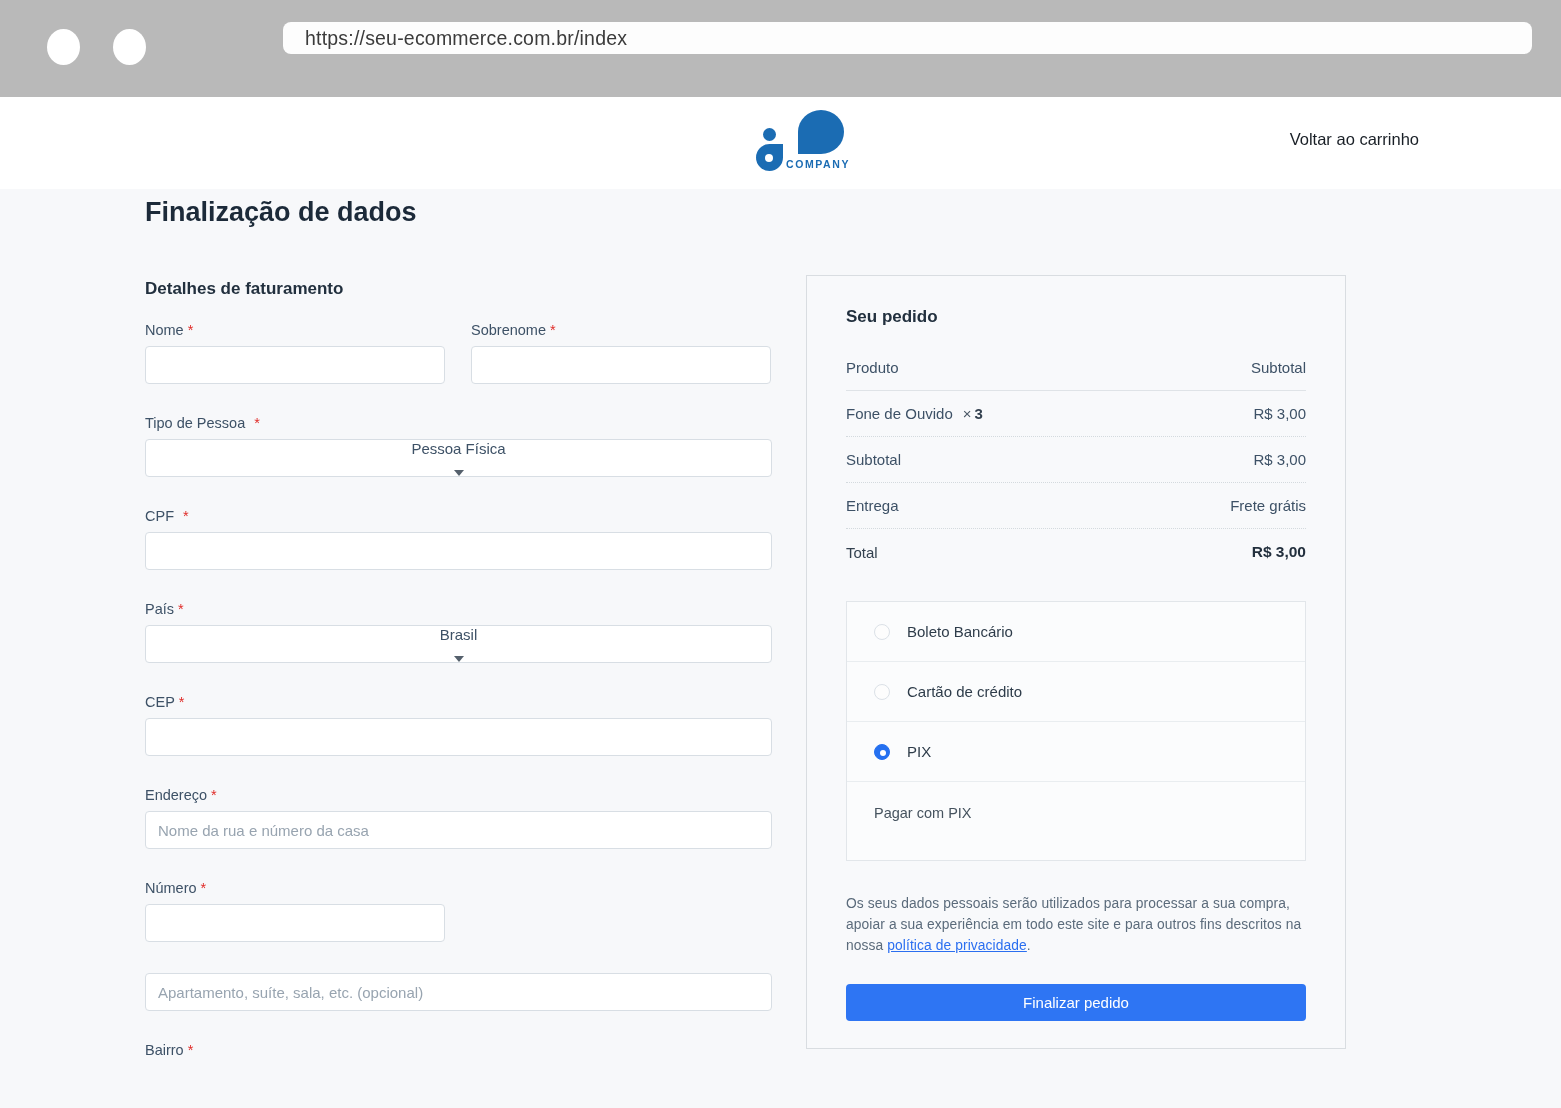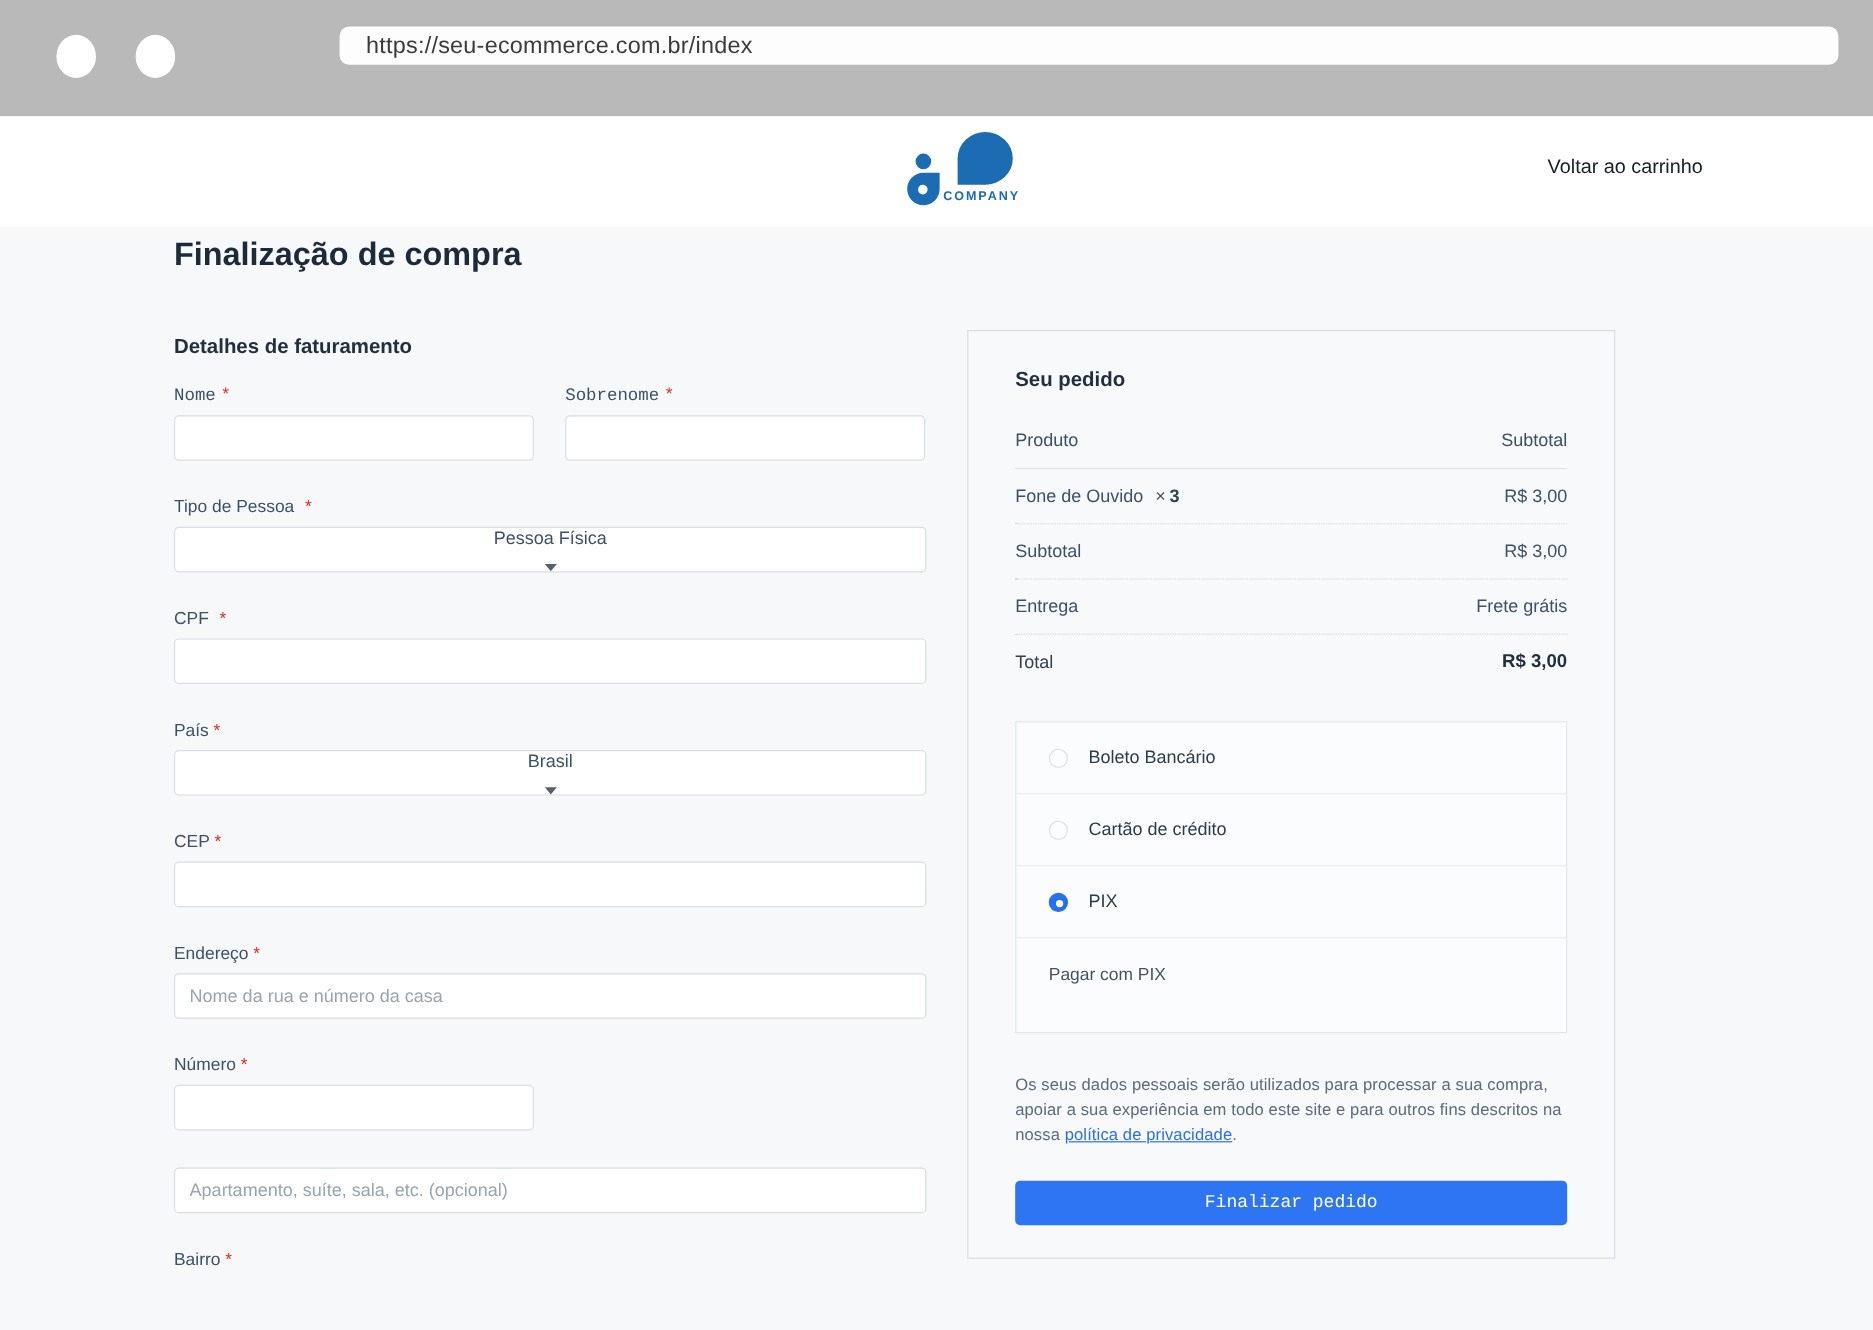--- a/index.html
+++ b/index.html
@@ -43,21 +43,21 @@
   .billing { width:627px; padding-top:4px; }
   .section-title { font-size:17px; font-weight:bold; color:#22303e; margin-bottom:23px; }
   .field { margin-bottom:31px; }
   .field-label { display:block; font-size:14.5px; color:#3d5166; margin-bottom:8px; }
   .required { color:#e02b27; margin-left:4px; font-size:14.5px; }
   .required.wide { margin-left:9px; }
   .text-input { display:block; width:100%; height:38px; background:#fff;
     border:1px solid #d8dee4; border-radius:4px; padding:0 12px; font-size:15px;
     color:#3d4f63; outline:none; font-family:inherit; }
   .text-input::placeholder { color:#98a4b0; opacity:1; }
-  .two-col { display:flex; gap:26px; margin-bottom:31px;font-family:Liberation Mono, monospace; }
+  .two-col { display:flex; gap:26px; margin-bottom:31px; }
   .two-col .col { width:300px; }
   .two-col .field, .no-margin { margin-bottom:0; }
   .half { width:300px; }
   .select-box { width:100%; height:38px; background:#fff; border:1px solid #d8dee4;
     border-radius:4px; display:flex; align-items:center; justify-content:space-between;
     padding:0 14px; cursor:pointer;flex-direction:column; }
   .select-value { font-size:15px; color:#3d5166; }
   .caret { width:0; height:0; border-left:5px solid transparent;
     border-right:5px solid transparent; border-top:6px solid #55606c; }
 
@@ -85,21 +85,21 @@
     width:6px; height:6px; border-radius:50%; background:#fff; }
   .pay-label { font-size:15px; color:#2e3c4a; }
   .pay-note { padding:23px 27px 39px 27px; font-size:14.5px; color:#46535f; }
 
   .privacy { margin-top:33px; font-size:13.8px; line-height:1.52; color:#5b6b7b;
     letter-spacing:.1px; }
   .privacy a { color:#2b6ff0; text-decoration:underline; cursor:pointer; }
 
   .submit-btn { margin-top:27px; width:100%; height:37px; background:#2e75f3;
     color:#fff; border:none; border-radius:4px; font-size:15px; cursor:pointer;
-    font-family:Liberation Mono, monospace; }
+    font-family:Liberation Sans, sans-serif; }
 </style>
 </head>
 <body>
 
 <div class="browser-bar">
   <div class="browser-dot dot-1"></div>
   <div class="browser-dot dot-2"></div>
   <div class="url-bar">
     <span class="url-text">https://seu-ecommerce.com.br/index</span>
   </div>
@@ -109,21 +109,21 @@
   <div class="logo">
     <div class="logo-drop-big"></div>
     <div class="logo-dot"></div>
     <div class="logo-drop-small"></div>
     <div class="logo-text">COMPANY</div>
   </div>
   <div class="back-link">Voltar ao carrinho</div>
 </div>
 
 <div class="main">
-  <div class="page-title">Finalização de compra</div>
+  <div class="page-title">Finalização de dados</div>
 
   <div class="columns">
 
     <div class="billing">
       <div class="section-title">Detalhes de faturamento</div>
 
       <div class="two-col">
         <div class="col">
           <span class="field-label"><span>Nome</span><span class="required">*</span></span>
           <input class="text-input" type="text" style="">

